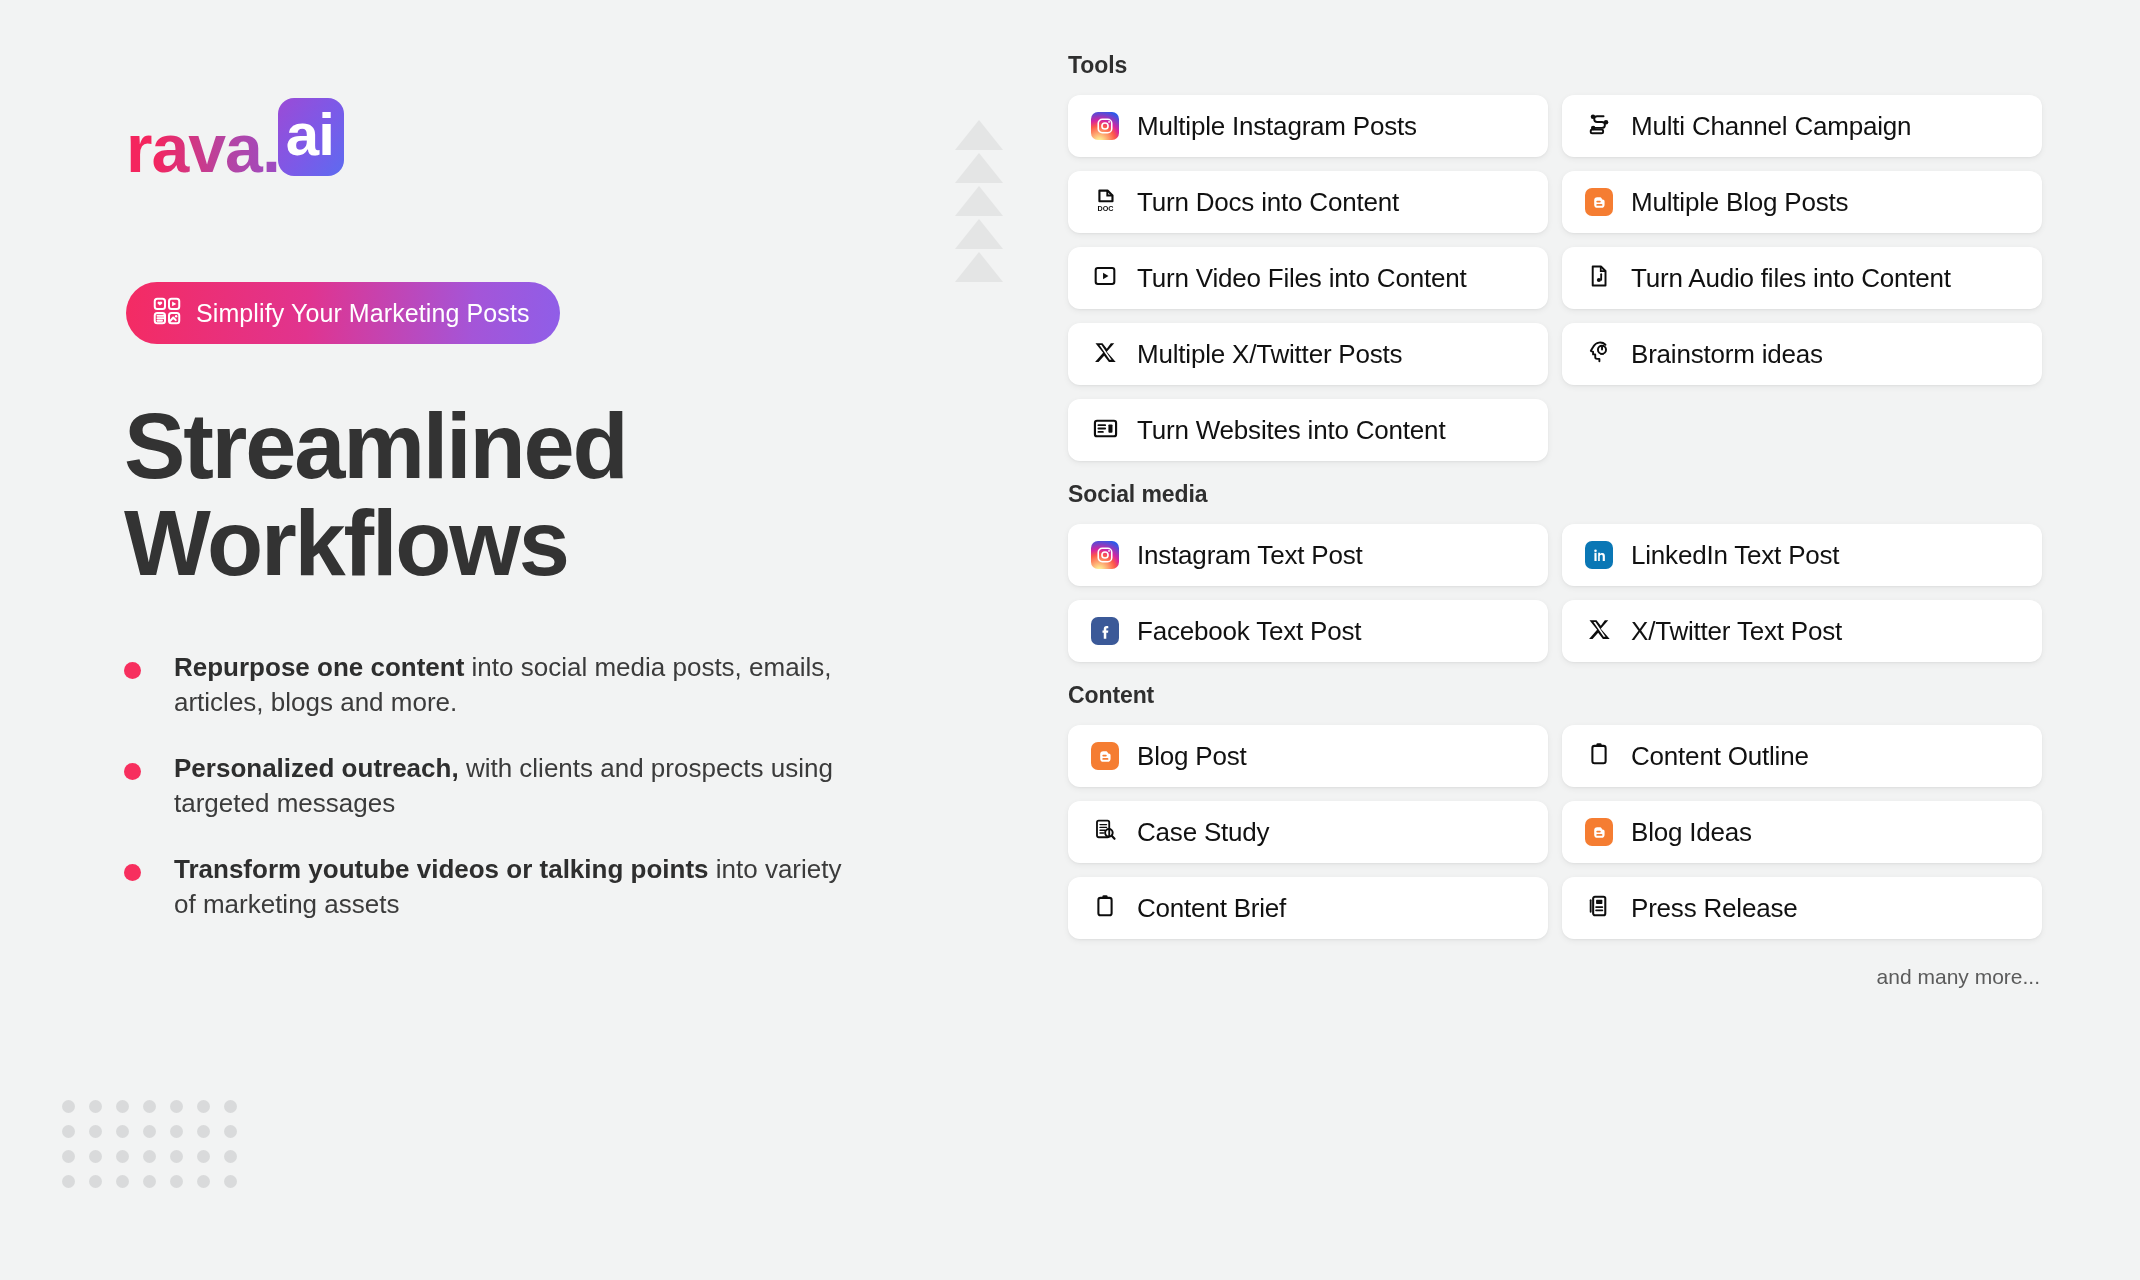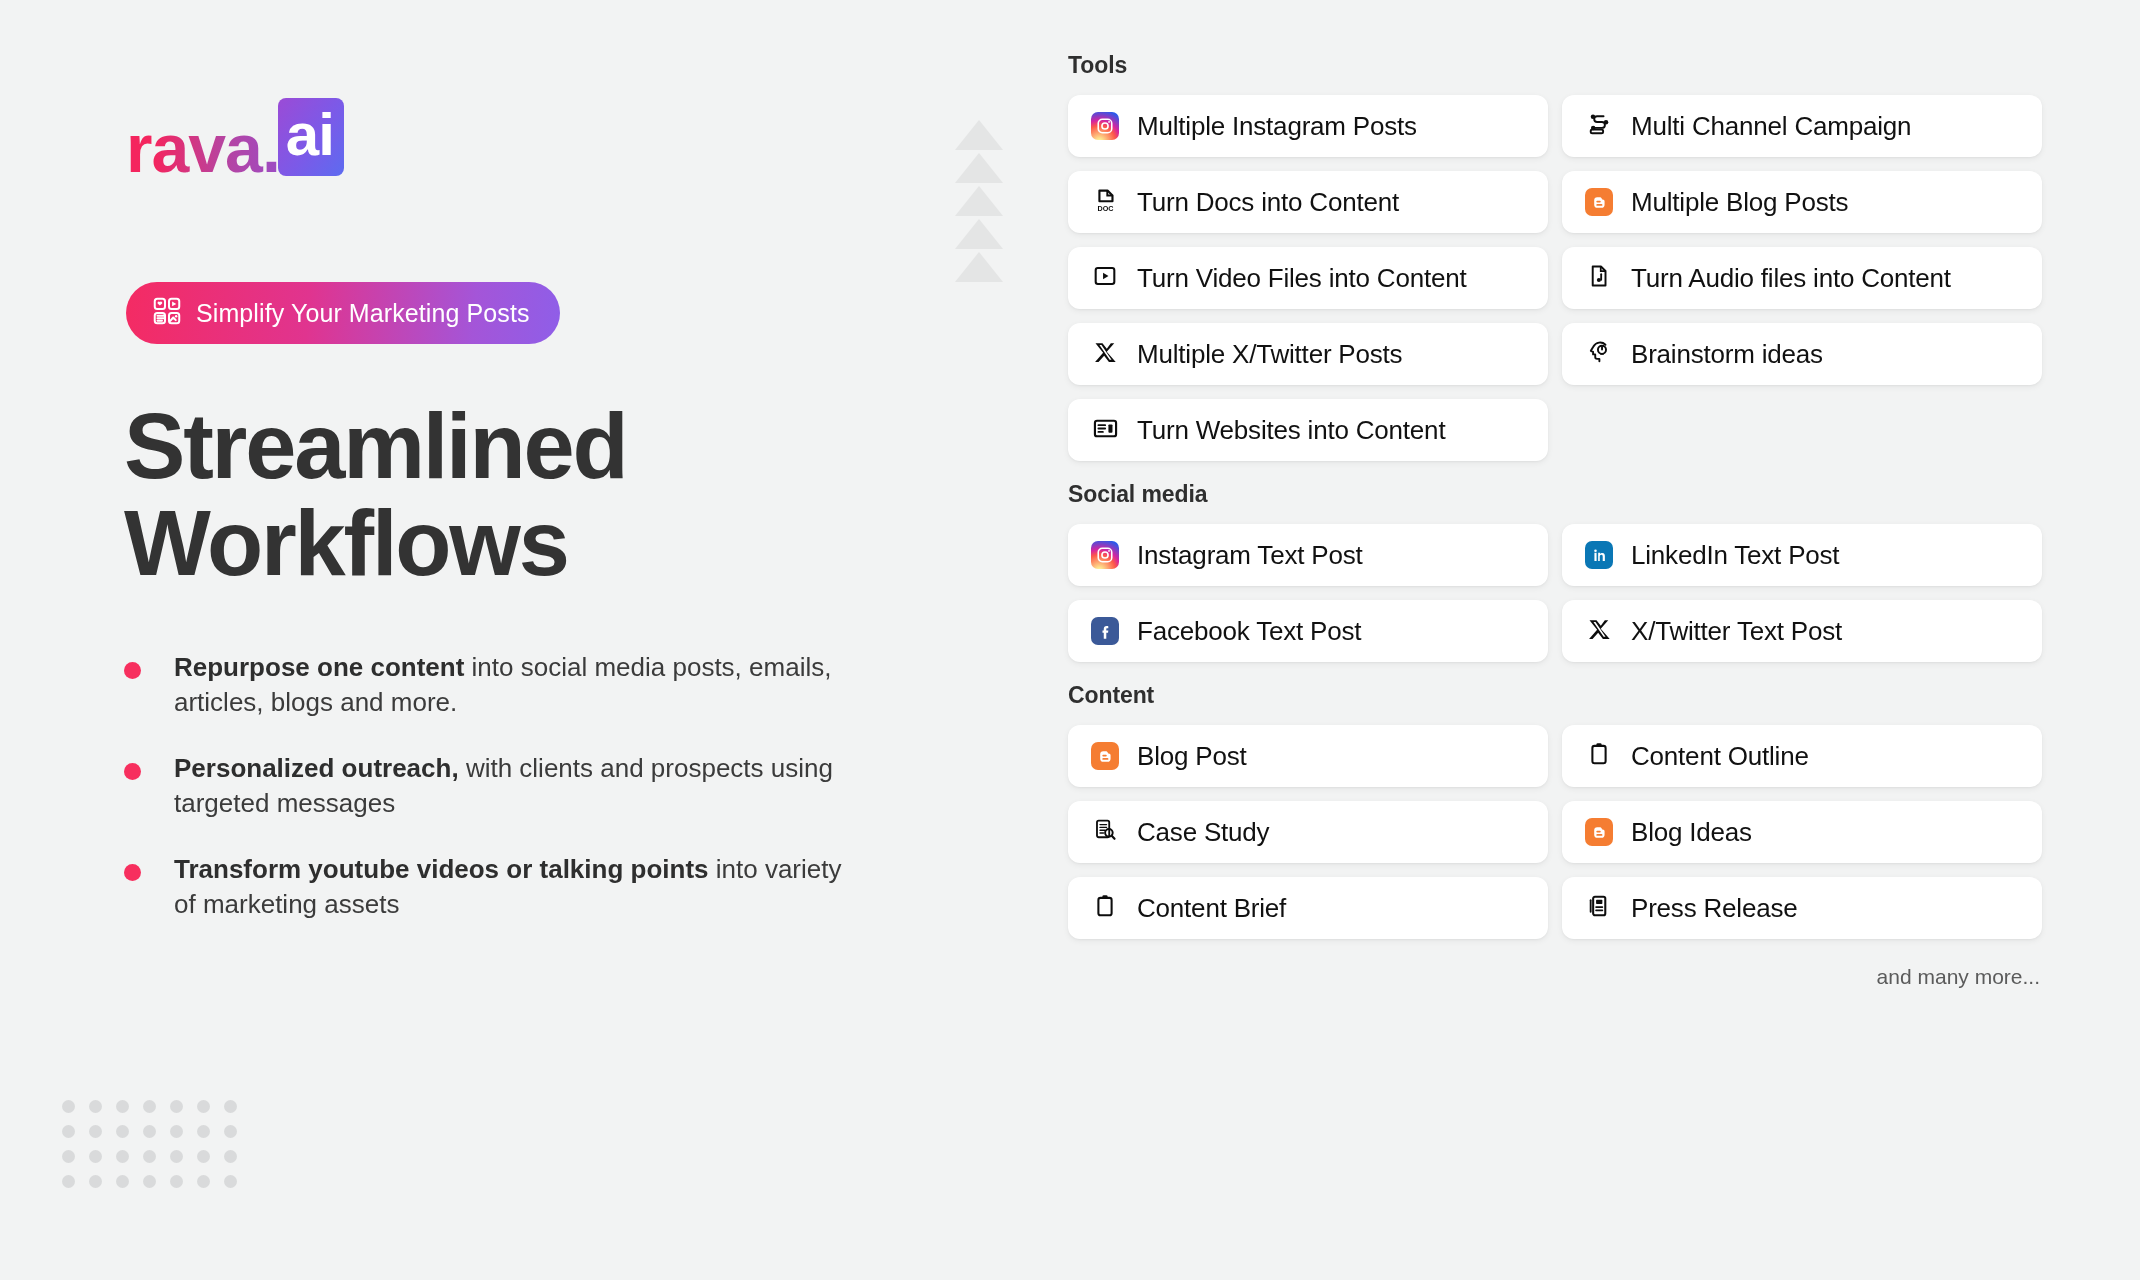--- a/index.html
+++ b/index.html
@@ -43,21 +43,21 @@
     line-height: 68px;
     background: linear-gradient(90deg, #f4255e 0%, #f4255e 18%, #b8439f 62%, #9c4cc4 100%);
     -webkit-background-clip: text;
     background-clip: text;
     color: transparent;
   }
   .logo-badge {
     margin-left: -2px;
     margin-top: -22px;
     padding: 6px 10px 10px 8px;
-    border-radius: 8px;
+    border-radius: 16px;
     background: linear-gradient(125deg, #9b4bd6 0%, #7b5ae8 55%, #5d6bf0 100%);
     font-size: 60px;
     font-weight: 700;
     line-height: 62px;
     color: #ffffff;
     letter-spacing: -1px;
   }
 
   
   .pill {

